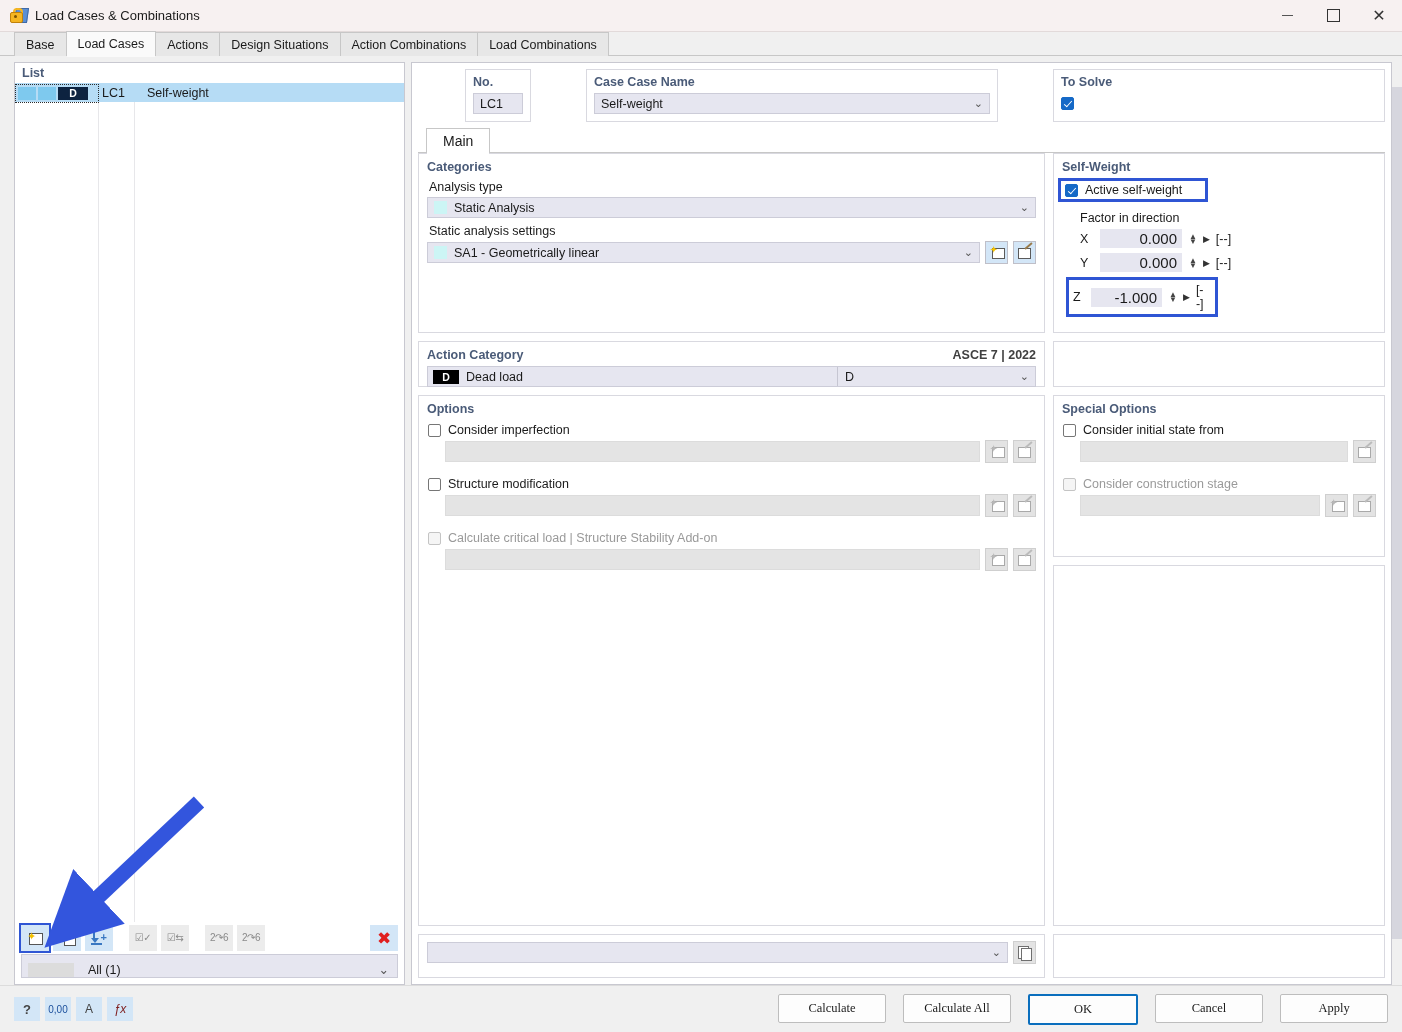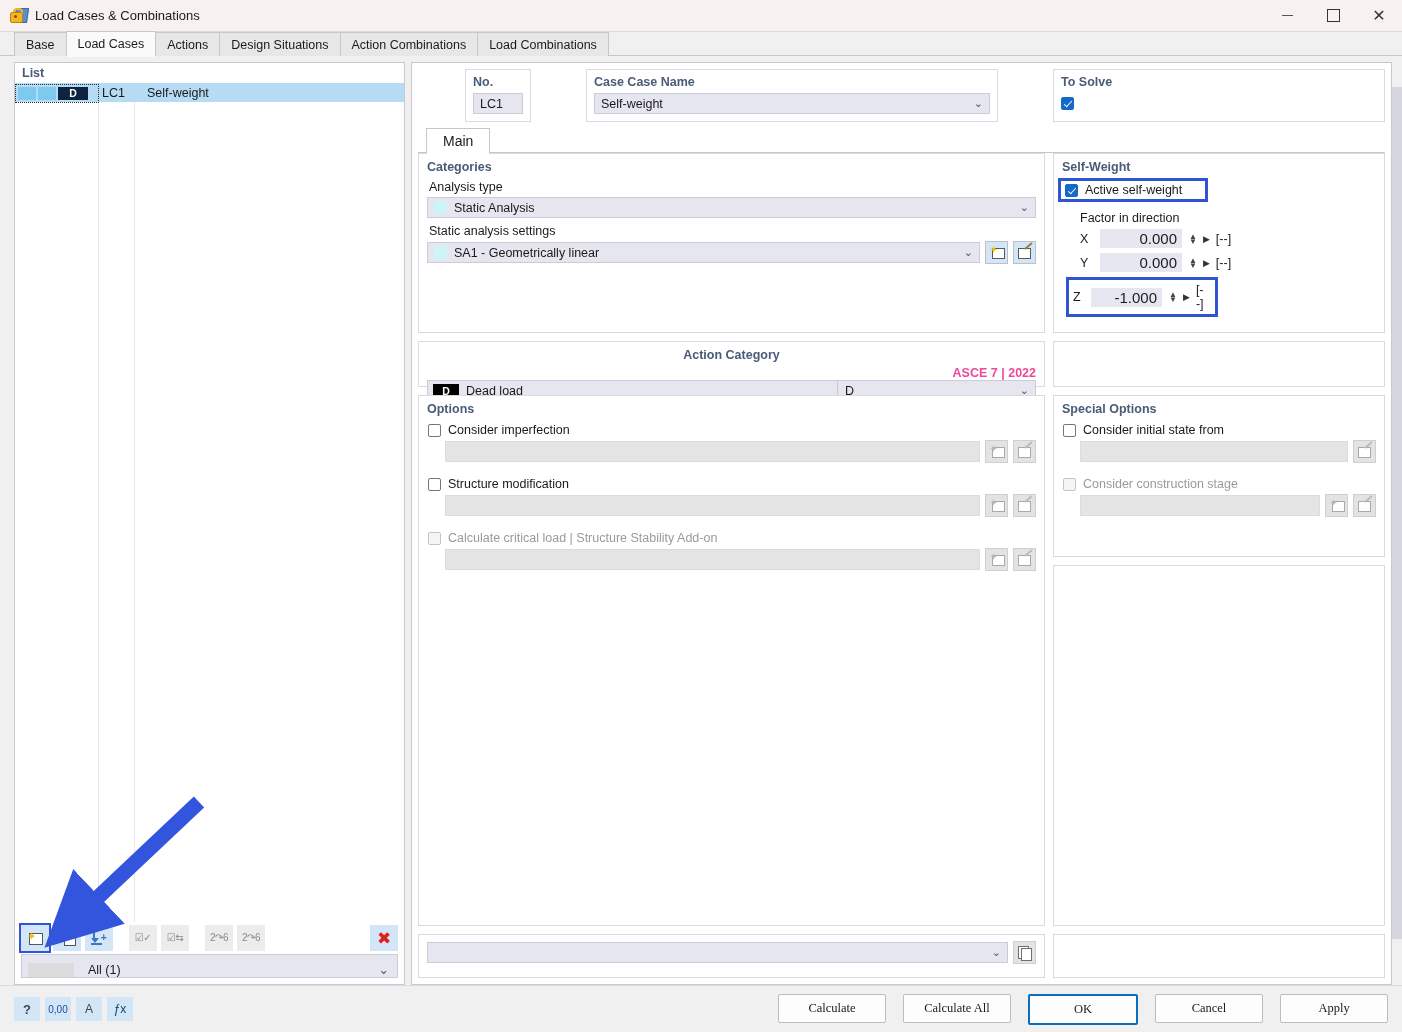--- a/index.html
+++ b/index.html
@@ -117,22 +117,22 @@
   .ic-newsheet.g .b{border-color:#a9a9a9;}
   .ic-edit{width:14px;height:13px;position:relative;}
   .ic-edit .b{position:absolute;left:0;bottom:0;width:11px;height:9px;border:1.3px solid #5a5a5a;background:#fff;}
   .ic-edit .p{position:absolute;right:-1px;top:-1px;width:9px;height:2px;background:#9a7b4a;transform:rotate(-40deg);}
   .ic-edit.g .b{border-color:#a9a9a9;}
   .ic-edit.g .p{background:#bbb;}
   .ic-dup{width:14px;height:14px;position:relative;}
   .ic-dup .a{position:absolute;left:0;top:0;width:9px;height:11px;border:1.3px solid #6f6f6f;background:#fff;}
   .ic-dup .b{position:absolute;left:3px;top:2px;width:9px;height:11px;border:1.3px solid #6f6f6f;background:#fff;}
 
-  .acthdr{display:flex;align-items:center;flex-direction:column;}
-  .acthdr .std{margin-left:auto;font-size:12.5px;font-weight:bold;color:#ec4899;}
+  .acthdr{display:flex;align-items:flex-start;}
+  .acthdr .std{margin-left:auto;font-size:12.5px;font-weight:bold;color:#404040;}
 
   .cbrow{display:flex;align-items:center;gap:7px;margin:7px 0 3px 1px;}
   .cb{width:13px;height:13px;border:1px solid #767676;background:#fff;border-radius:2px;flex:0 0 auto;box-sizing:border-box;}
   .cb.on{background:#1569c7;border-color:#1569c7;position:relative;}
   .cb.on:after{content:"";position:absolute;left:4px;top:1px;width:3px;height:7px;
                border:solid #fff;border-width:0 1.8px 1.8px 0;transform:rotate(42deg);}
   .cb.dis{border-color:#c4c4c4;background:#f5f5f5;}
   .cbtxt.dis{color:#9a9a9a;}
   .ghost{height:21px;background:#e4e4e4;border:1px solid #dcdcdc;flex:1 1 auto;box-sizing:border-box;}
 
@@ -532,21 +532,21 @@
     <div class="botico">
         <span class="g1">?</span>
       </div>
     <div class="botico">
         <span style="font-size:10px;color:#1b4f9c">0,00</span>
       </div>
     <div class="botico">
         <span style="font-size:12px;color:#444">A</span>
       </div>
     <div class="botico">
-        <span style="font-size:12px;color:#0c4a6e">ƒx</span>
+        <span style="font-size:12px;font-style:italic;color:#7f1d1d">ƒx</span>
       </div>
 
     <div class="btns">
       <div class="btn">Calculate</div>
       <div class="btn">Calculate All</div>
       <div class="btn primary">OK</div>
       <div class="btn">Cancel</div>
       <div class="btn">Apply</div>
     </div>
   </div>

